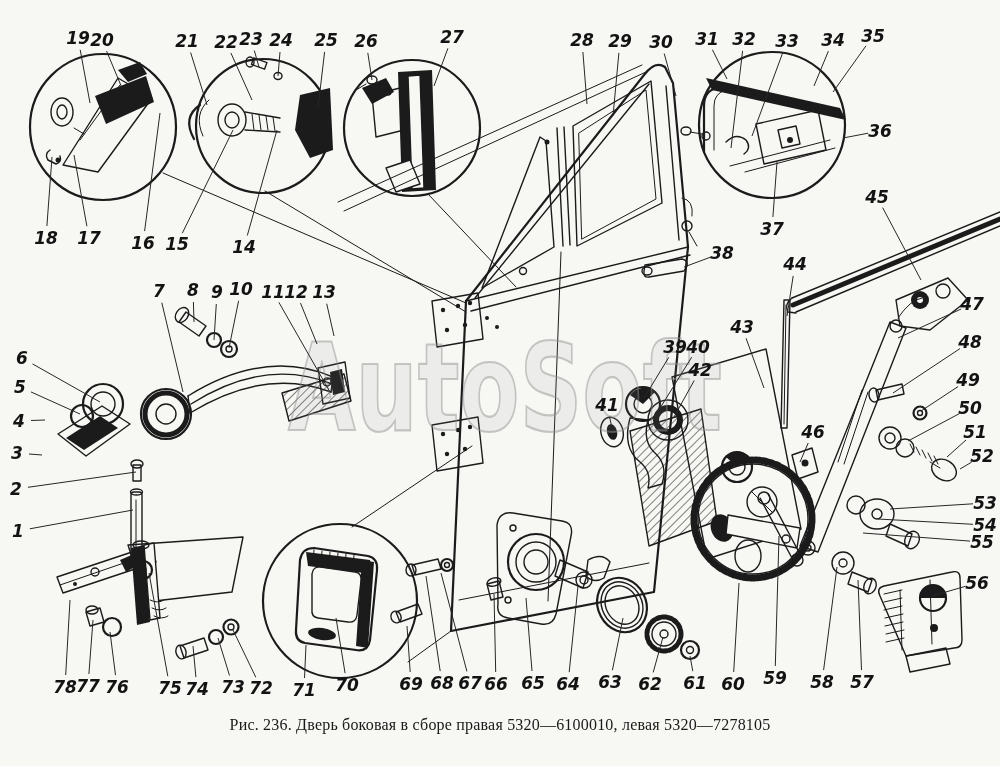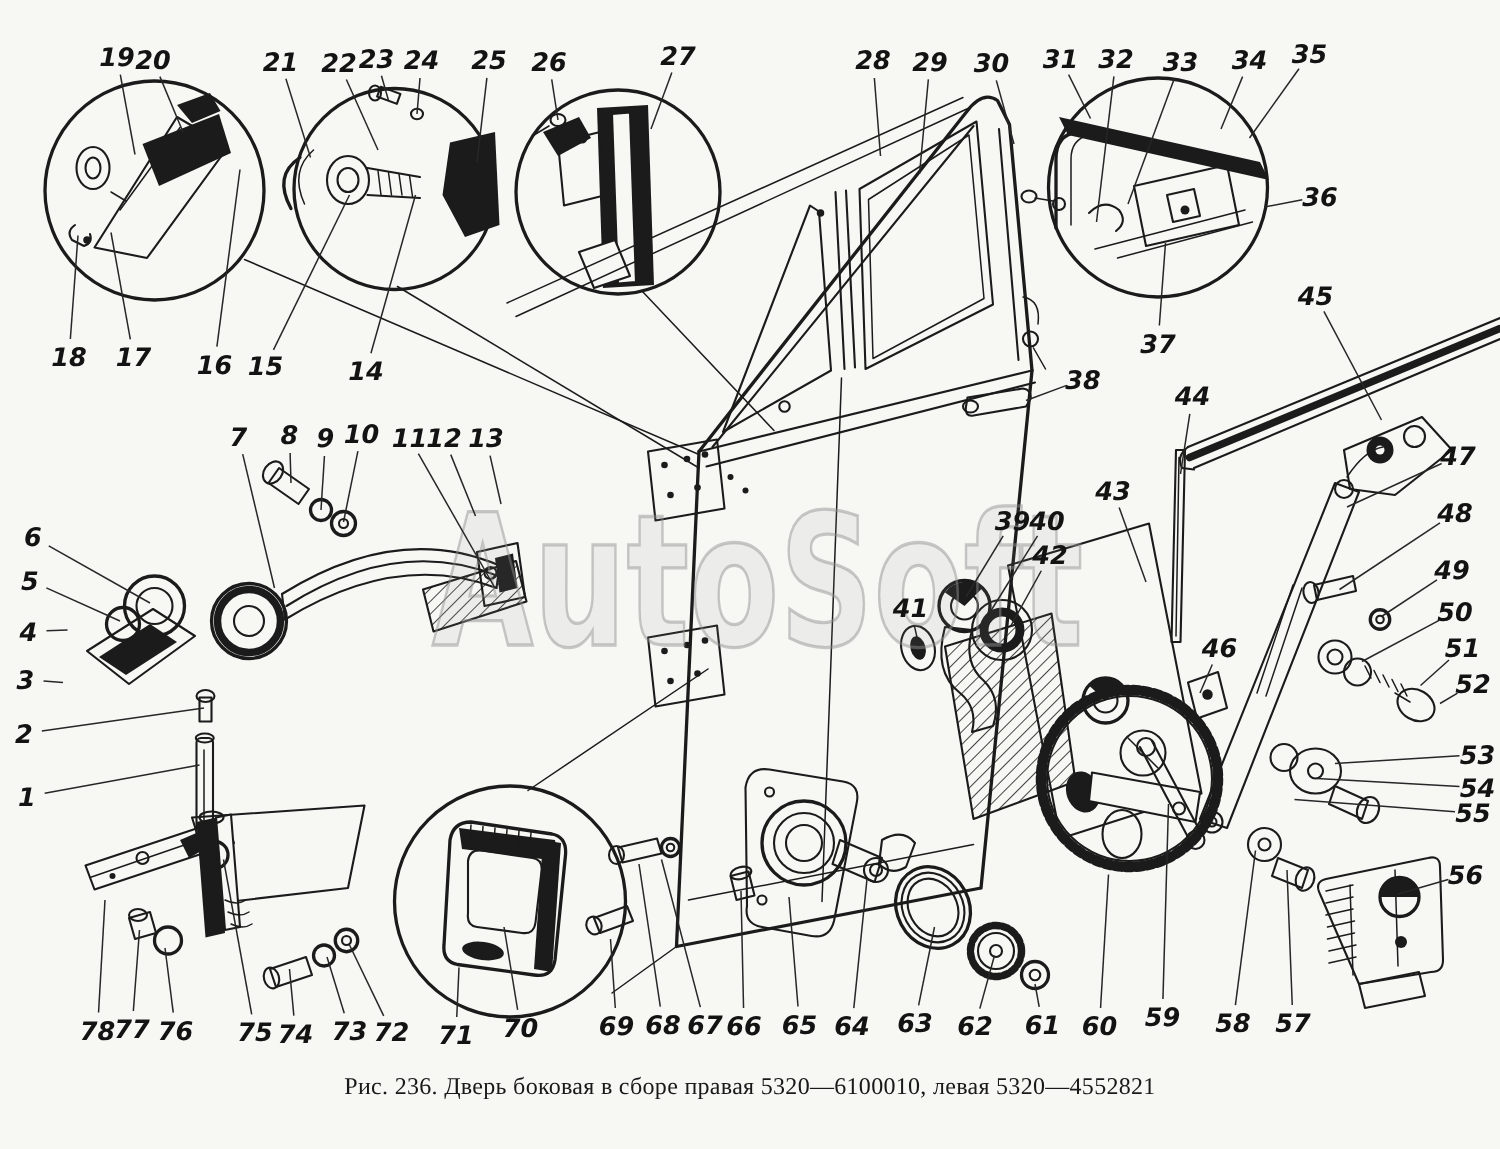--- a/index.html
+++ b/index.html
@@ -480,14 +480,14 @@
         <text x="170" y="694" class="callout">75</text>
         <line x1="115.5" y1="675.1" x2="110" y2="632" class="leader"></line>
         <text x="117" y="693" class="callout">76</text>
         <line x1="88.9" y1="674.0" x2="93" y2="620" class="leader"></line>
         <text x="88" y="692" class="callout">77</text>
         <line x1="65.7" y1="675.0" x2="70" y2="600" class="leader"></line>
         <text x="65" y="693" class="callout">78</text>
       </g>
 </svg>
 
-<div id="caption">Рис. 236. Дверь боковая в сборе правая 5320—6100010, левая 5320—4552821</div>
+<div id="caption">Рис. 236. Дверь боковая в сборе правая 5320—6100010, левая 5320—7278105</div>
 </div>
 
 </body></html>

